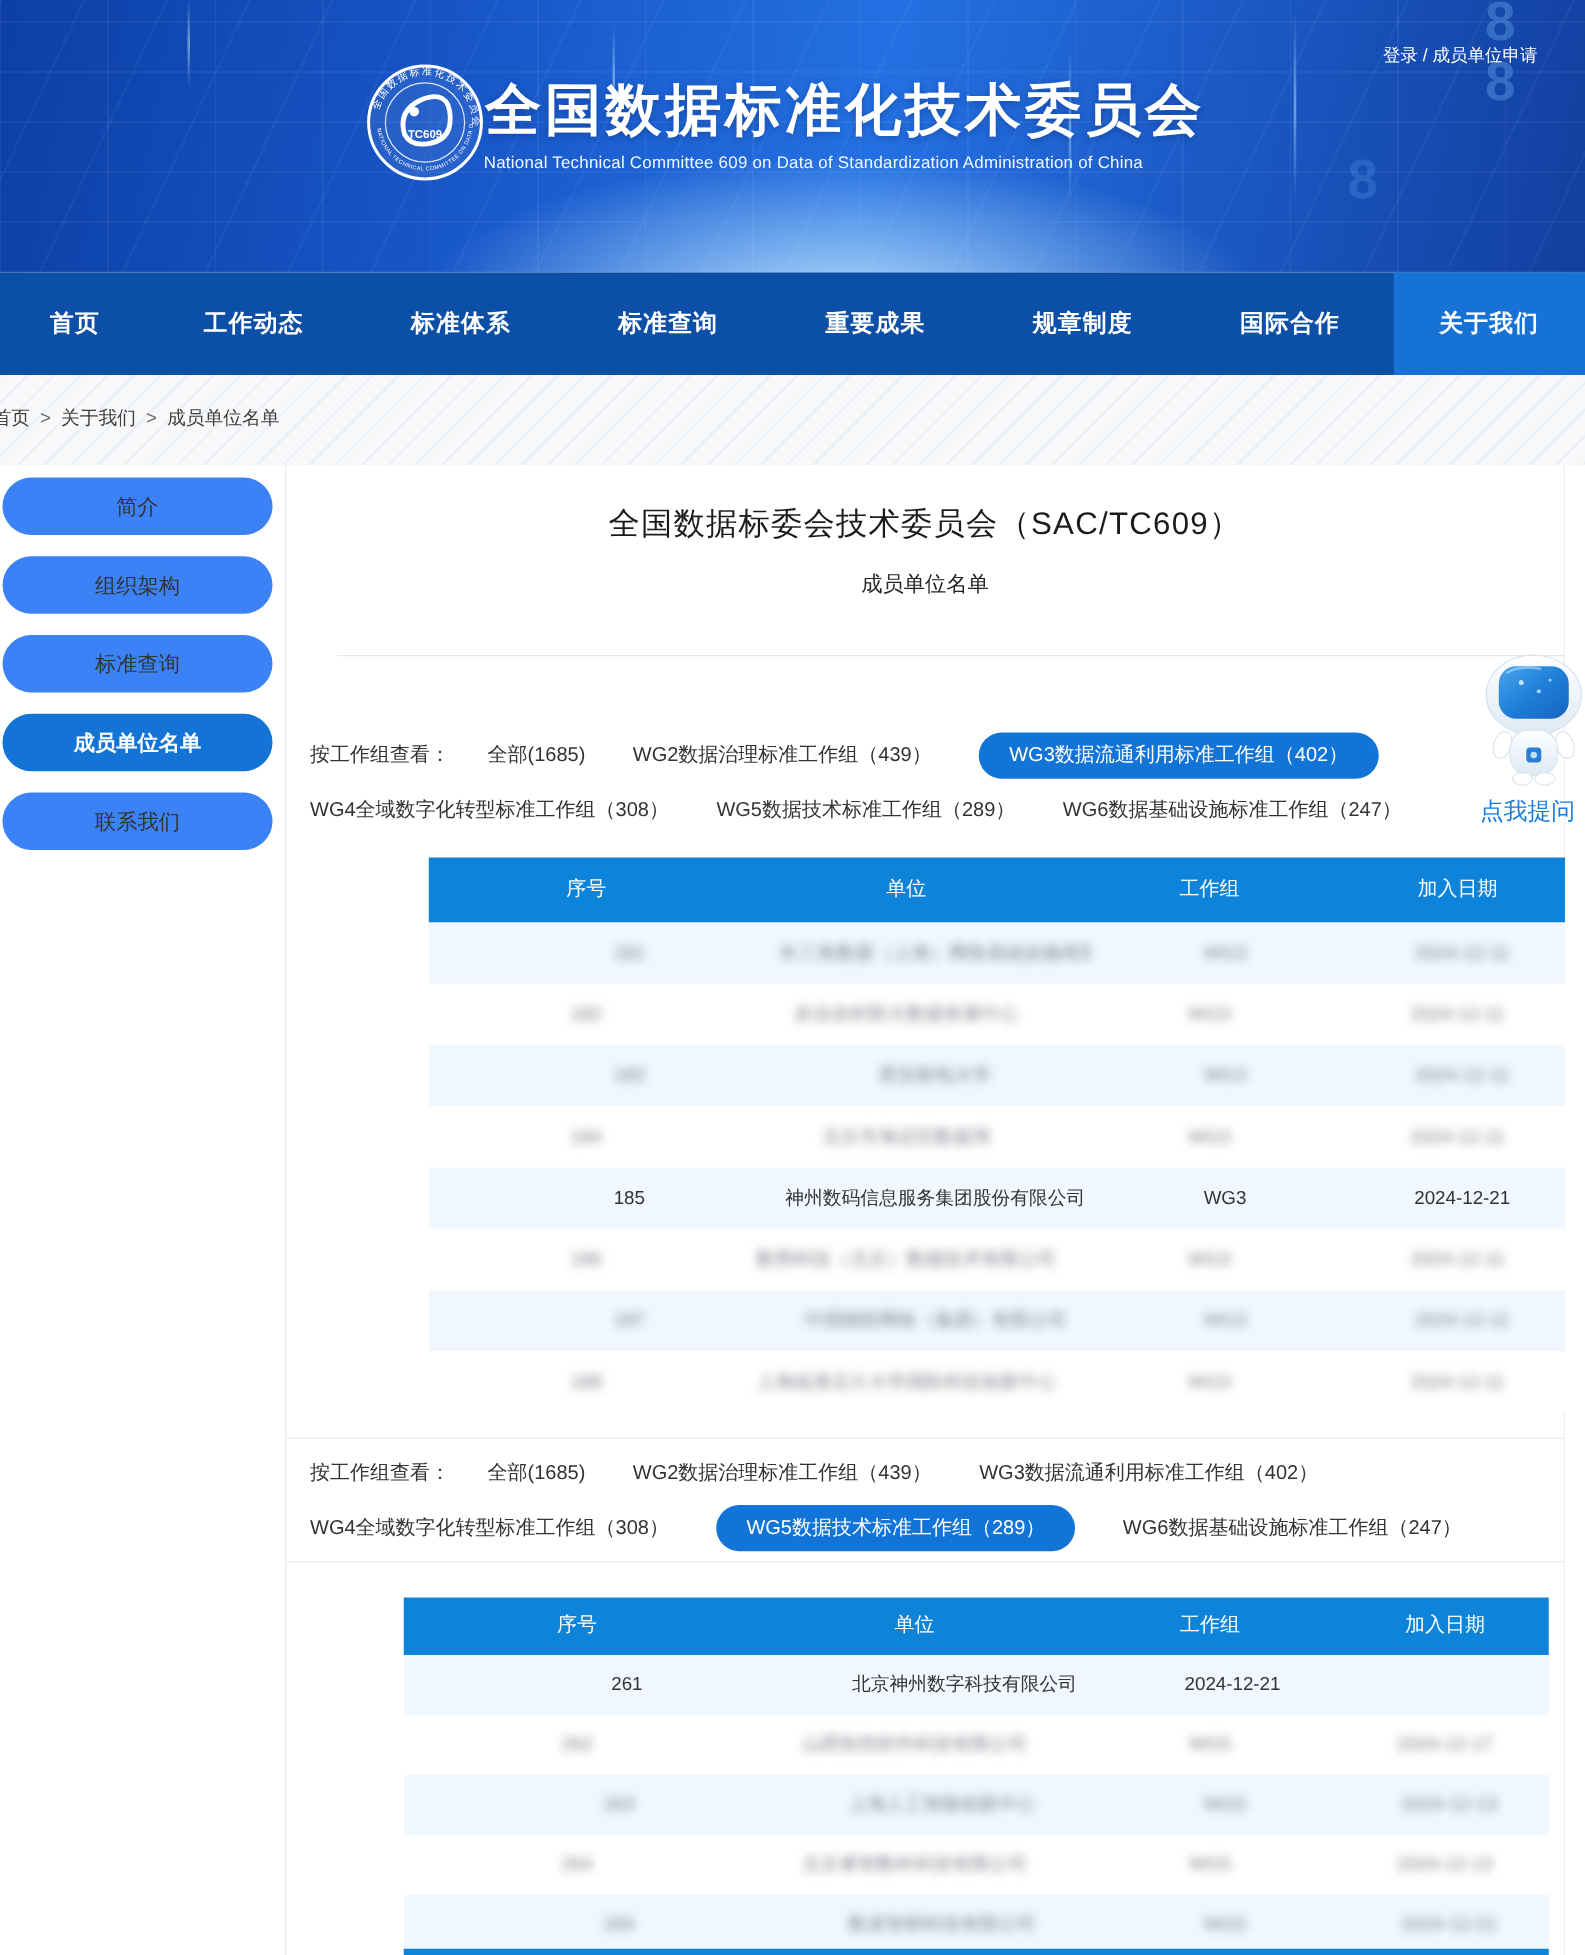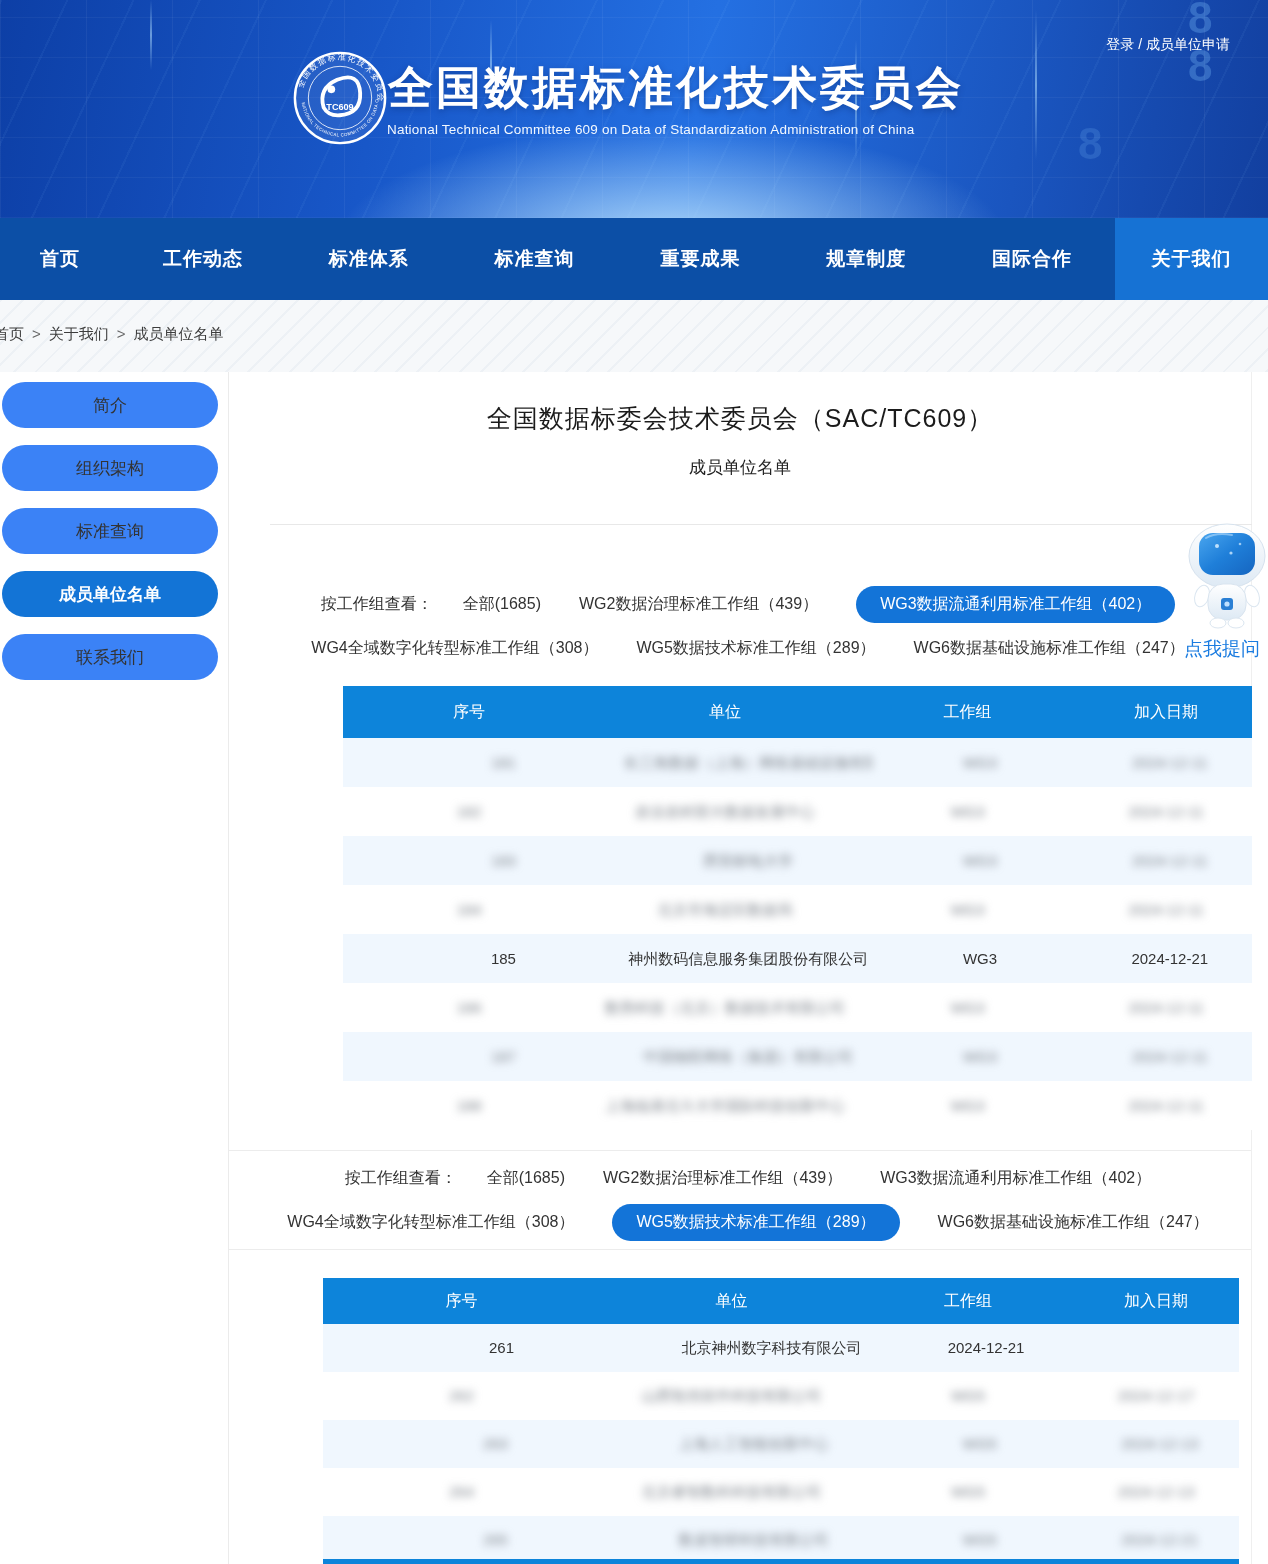--- a/index.html
+++ b/index.html
@@ -52,21 +52,21 @@
   .hdiv2 { position:absolute; left:229px; top:1150px; width:1022px; height:1px; background:#ececec; }
   .hdiv3 { position:absolute; left:229px; top:1249px; width:1022px; height:1px; background:#ececec; }
 
   
   .assistant { position:absolute; left:1186px; top:522px; width:82px; text-align:center; cursor:pointer; }
   .assistant-label { position:absolute; left:1172px; top:636px; width:100px; text-align:center; font-size:19px; color:#1b7ce0; cursor:pointer; white-space:nowrap; }
 
   
   .filter-section { position:absolute; left:248px; width:1000px; }
   .fs1 { top:584px; } .fs2 { top:1158px; }
-  .filter-row { display:flex; align-items:center; gap:38px; height:40px;justify-content:center; }
+  .filter-row { display:flex; align-items:center; gap:38px; height:40px; }
   .filter-row + .filter-row { margin-top:4px; }
   .filter-prefix { font-size:16px; color:#333; margin-right:-8px; white-space:nowrap; }
   .filter-option { font-size:16px; color:#333; cursor:pointer; white-space:nowrap; }
   .filter-option.active { background:#1374d8; color:#fff; padding:8px 24px; border-radius:20px; }
 
   
   .member-table { position:absolute; }
   .mt1 { left:343px; top:686px;  width:909px; }
   .mt2 { left:323px; top:1278px; width:916px; }
   .t-head { display:flex; background:#0d84da; }

